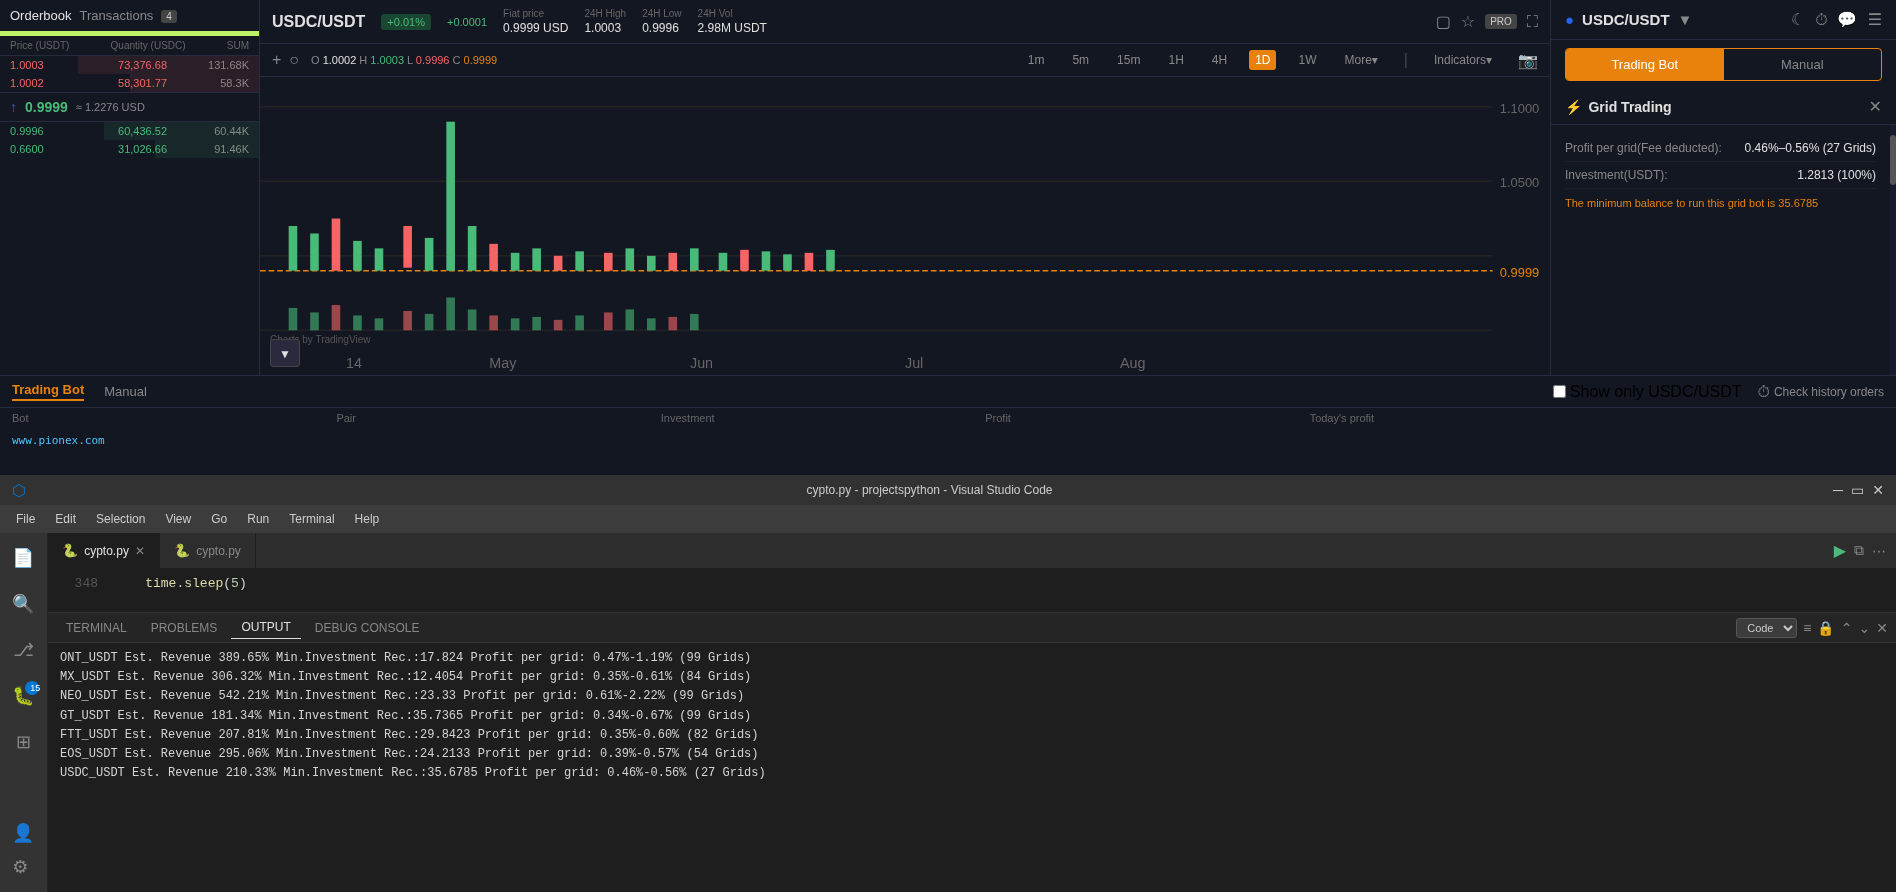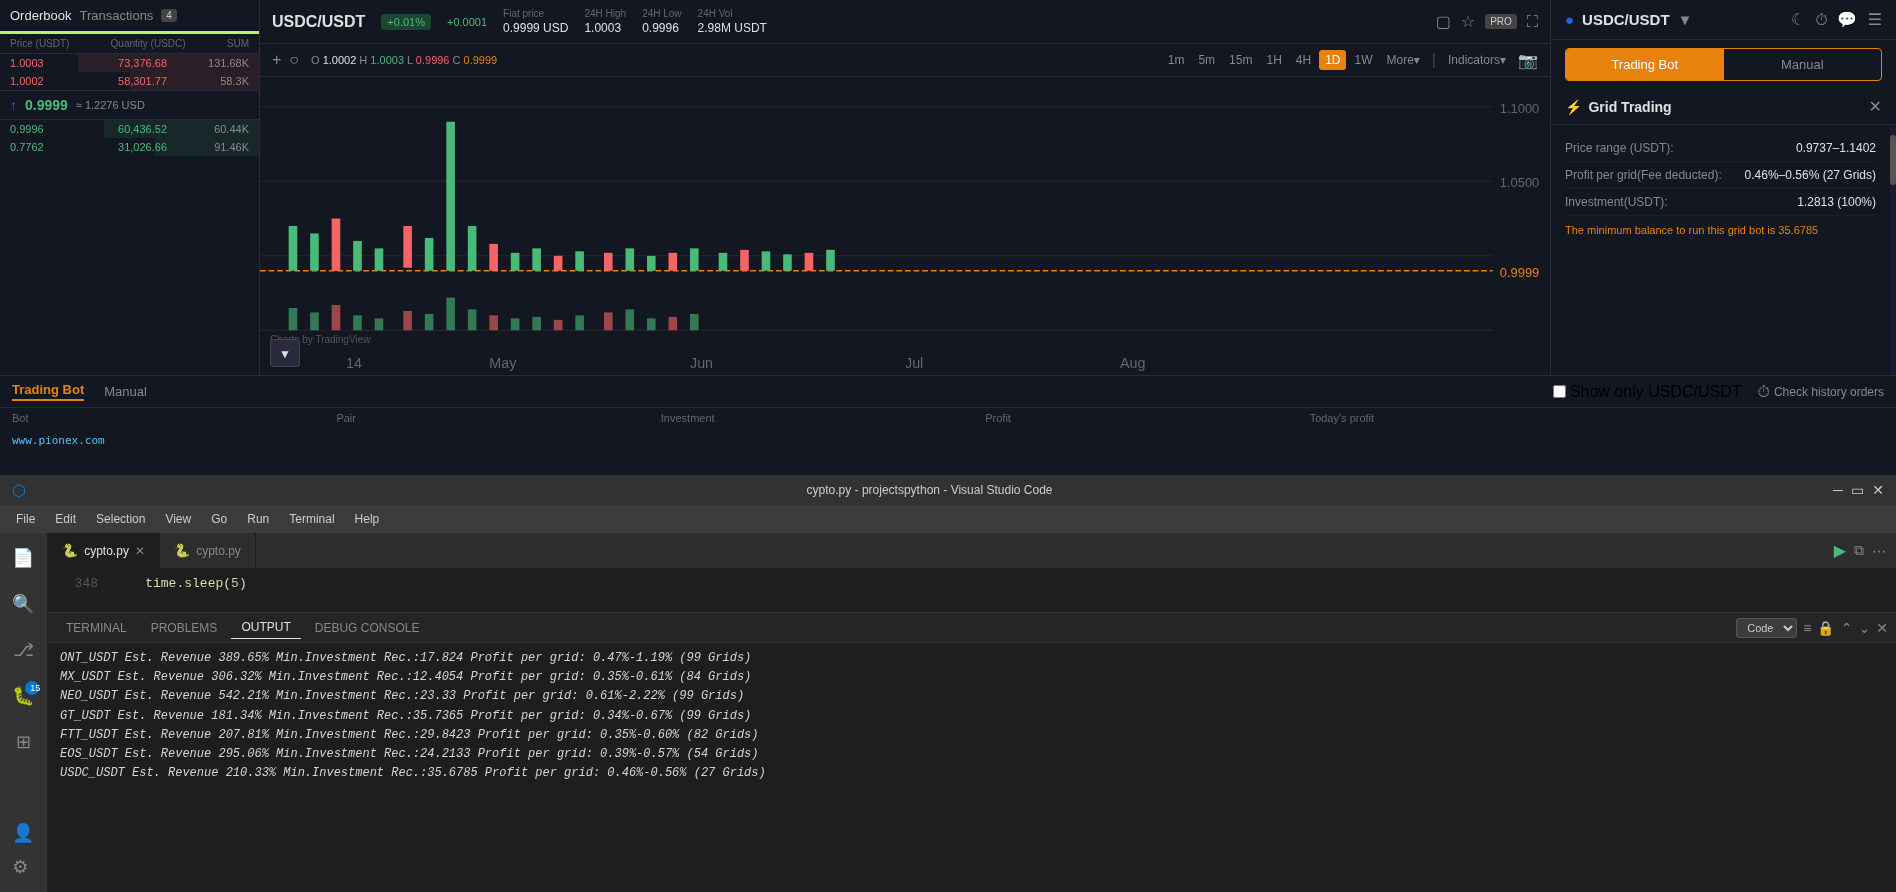--- a/index.html
+++ b/index.html
@@ -14,23 +14,23 @@
 
     
     .orderbook {
       width: 260px;
       background: #131722;
       border-right: 1px solid #2a2a3e;
       flex-shrink: 0;
     }
     .orderbook-header {
       display: flex;
-      align-items: center;
+      align-items: flex-end;
       padding: 8px 10px;
-      border-bottom: 3px solid #bef264;
+      border-bottom: 5px solid #bef264;
       gap: 8px;
     }
     .orderbook-title {
       color: #e0e0e0;
       font-size: 13px;
       font-weight: 500;
     }
     .orderbook-tab {
       color: #888;
       font-size: 13px;
@@ -509,21 +509,20 @@
     }
     .term-icon { color: #888; font-size: 14px; cursor: pointer; }
     .terminal-output {
       flex: 1;
       padding: 6px 12px;
       overflow-y: auto;
       font-family: 'Consolas', 'Courier New', monospace;
       font-size: 12px;
       color: #d4d4d4;
       line-height: 1.6;
-      font-style: italic;
     }
     .term-line { white-space: pre-wrap; word-break: break-all; }
     .url-line { color: #4fc3f7; }
     .badge-num {
       position: absolute;
       background: #0078d4;
       color: #fff;
       font-size: 9px;
       border-radius: 50%;
       width: 14px;
@@ -578,21 +577,21 @@
     </div>
 
     <div class="ob-row bid">
       <div class="ob-bar-bid" style="width:60%"></div>
       <span class="price">0.9996</span>
       <span class="qty">60,436.52</span>
       <span class="sum">60.44K</span>
     </div>
     <div class="ob-row bid">
       <div class="ob-bar-bid" style="width:40%"></div>
-      <span class="price">0.7762</span>
+      <span class="price">0.6600</span>
       <span class="qty">31,026.66</span>
       <span class="sum">91.46K</span>
     </div>
   </div>
 
   <div class="chart-area">
 
     <div class="chart-header">
       <span class="pair-name">USDC/USDT</span>
       <span class="price-change-green">+0.01%</span>
@@ -624,21 +623,21 @@
 
     <div class="chart-toolbar">
       <span style="color:#888;margin-right:4px;">+</span>
       <span style="color:#888;">○</span>
       <span style="color:#888;font-size:11px;margin-left:8px;">
         O <span style="color:#e0e0e0;">1.0002</span>
         H <span style="color:#48bb78;">1.0003</span>
         L <span style="color:#f56565;">0.9996</span>
         C <span style="color:#e8820c;">0.9999</span>
       </span>
-      <div style="margin-left:auto;display:flex;gap:2px;align-items:center;">
+      <div style="margin-left:auto;display:flex;gap:16px;align-items:center;">
         <span class="tf-btn">1m</span>
         <span class="tf-btn">5m</span>
         <span class="tf-btn">15m</span>
         <span class="tf-btn">1H</span>
         <span class="tf-btn">4H</span>
         <span class="tf-btn active">1D</span>
         <span class="tf-btn">1W</span>
         <span class="tf-btn">More▾</span>
         <span class="tf-divider">|</span>
         <span class="tf-btn">Indicators▾</span>
@@ -748,24 +747,20 @@
         <span class="gt-icon">⚡</span>
         <span>Grid Trading</span>
       </div>
       <span class="close-btn">✕</span>
     </div>
 
     <div style="display:flex;flex:1;position:relative;overflow:hidden;">
       <div style="flex:1;overflow-y:auto;">
 
         <div class="details-section">
-          <div class="detail-row">
-            <span class="detail-label">Price range (USDT):</span>
-            <span class="detail-value">0.9737–1.1402</span>
-          </div>
           <div class="detail-row">
             <span class="detail-label">Profit per grid(Fee deducted):</span>
             <span class="detail-value">0.46%–0.56% (27 Grids)</span>
           </div>
           <div class="detail-row">
             <span class="detail-label">Investment(USDT):</span>
             <span class="detail-value">1.2813 (100%)</span>
           </div>
           <div class="min-balance-note">The minimum balance to run this grid bot is 35.6785</div>
         </div>

